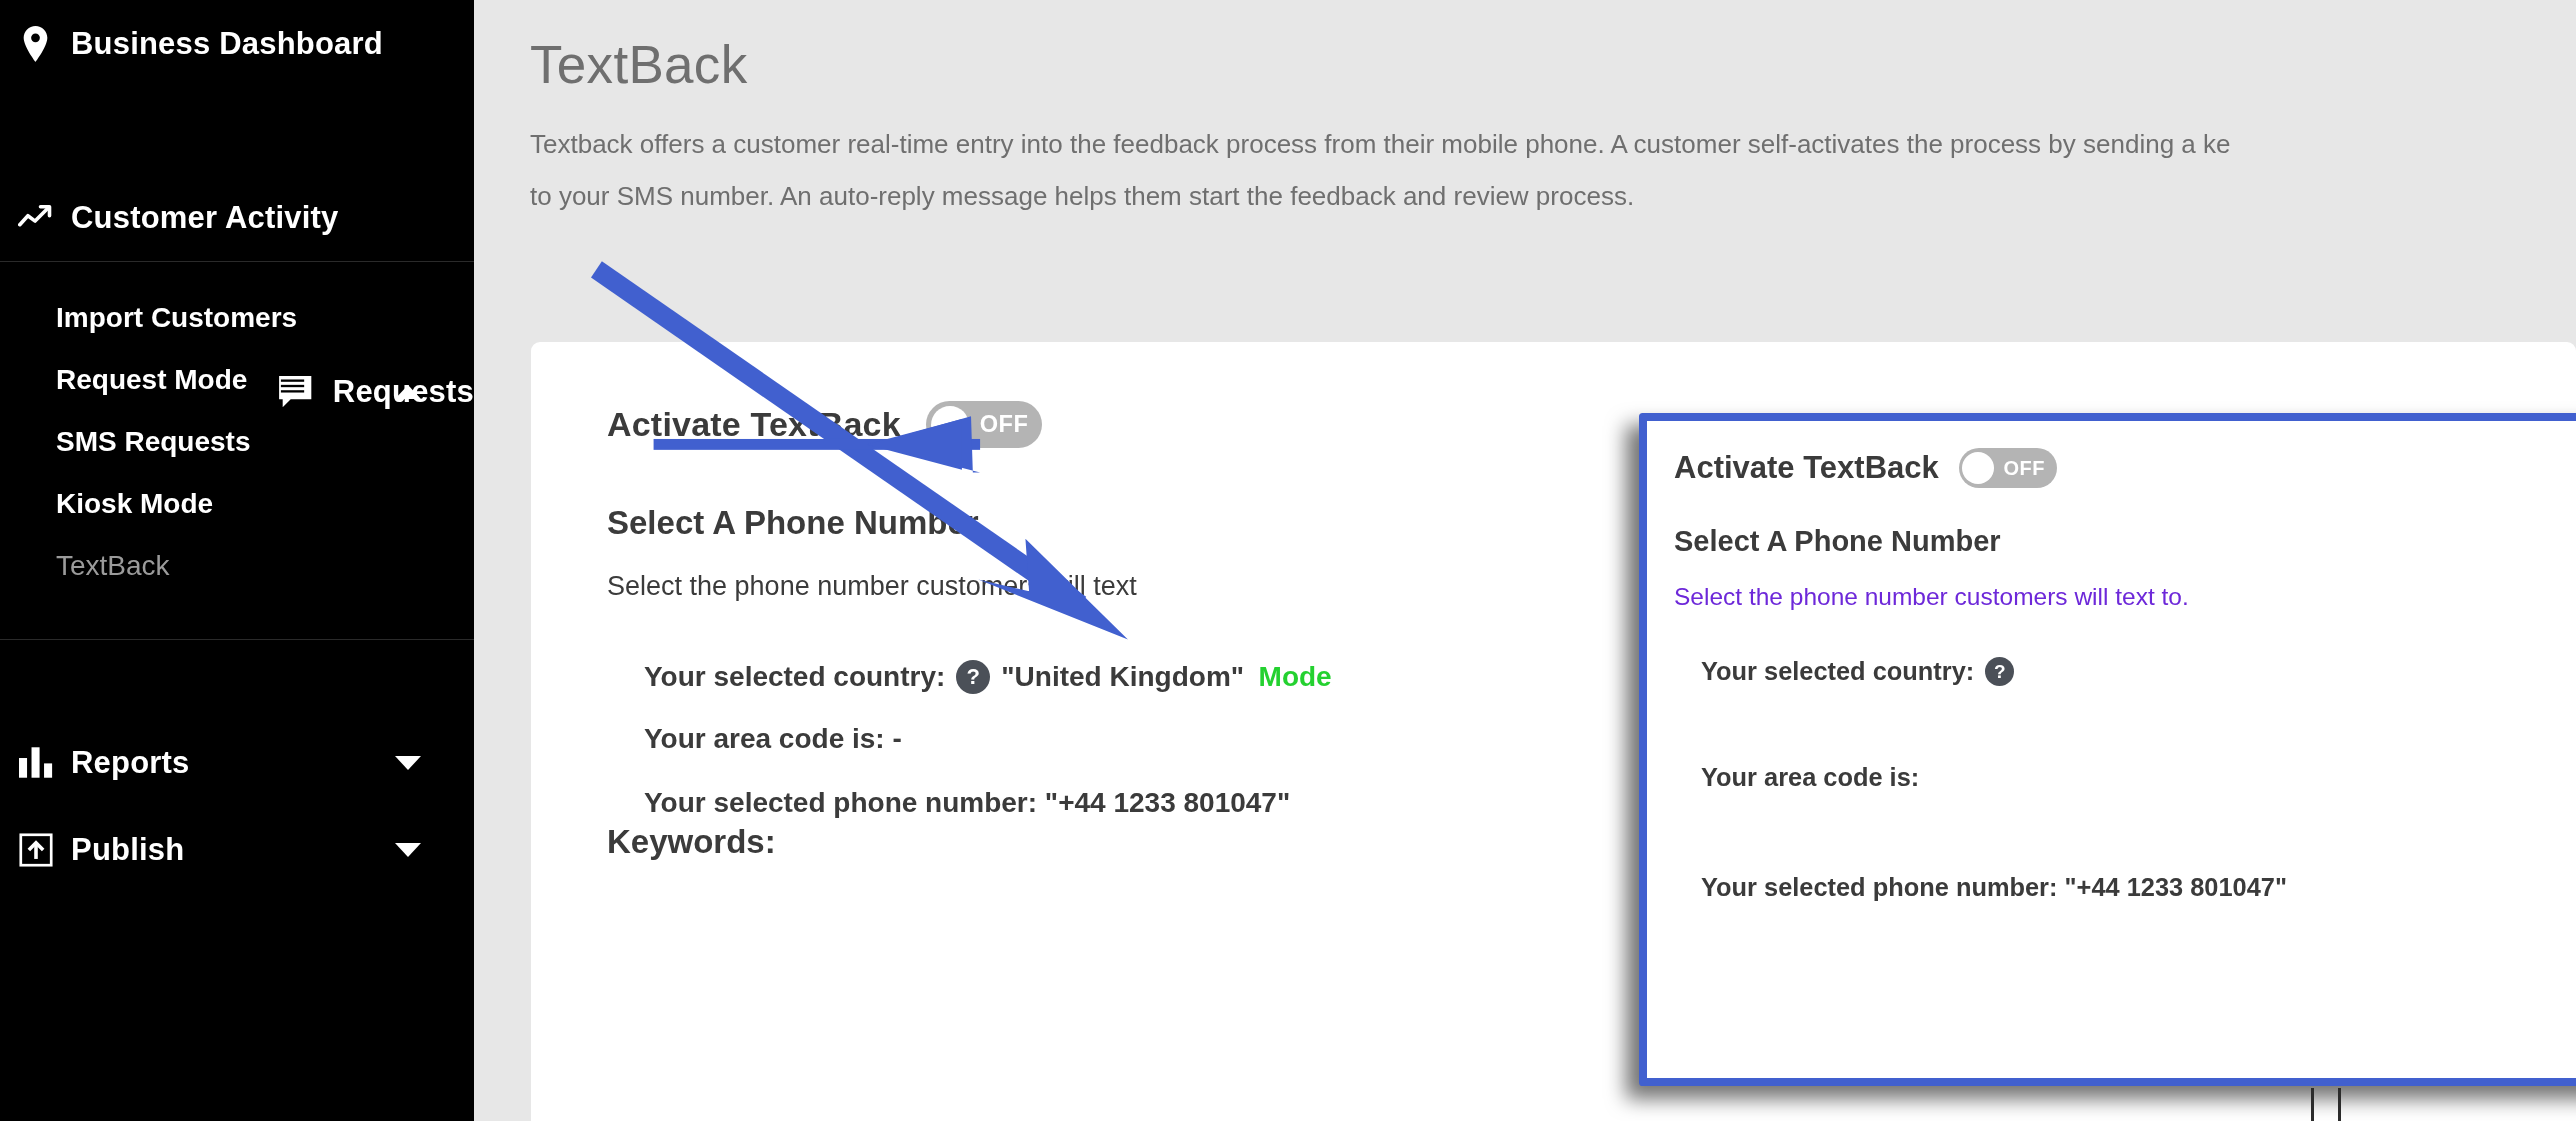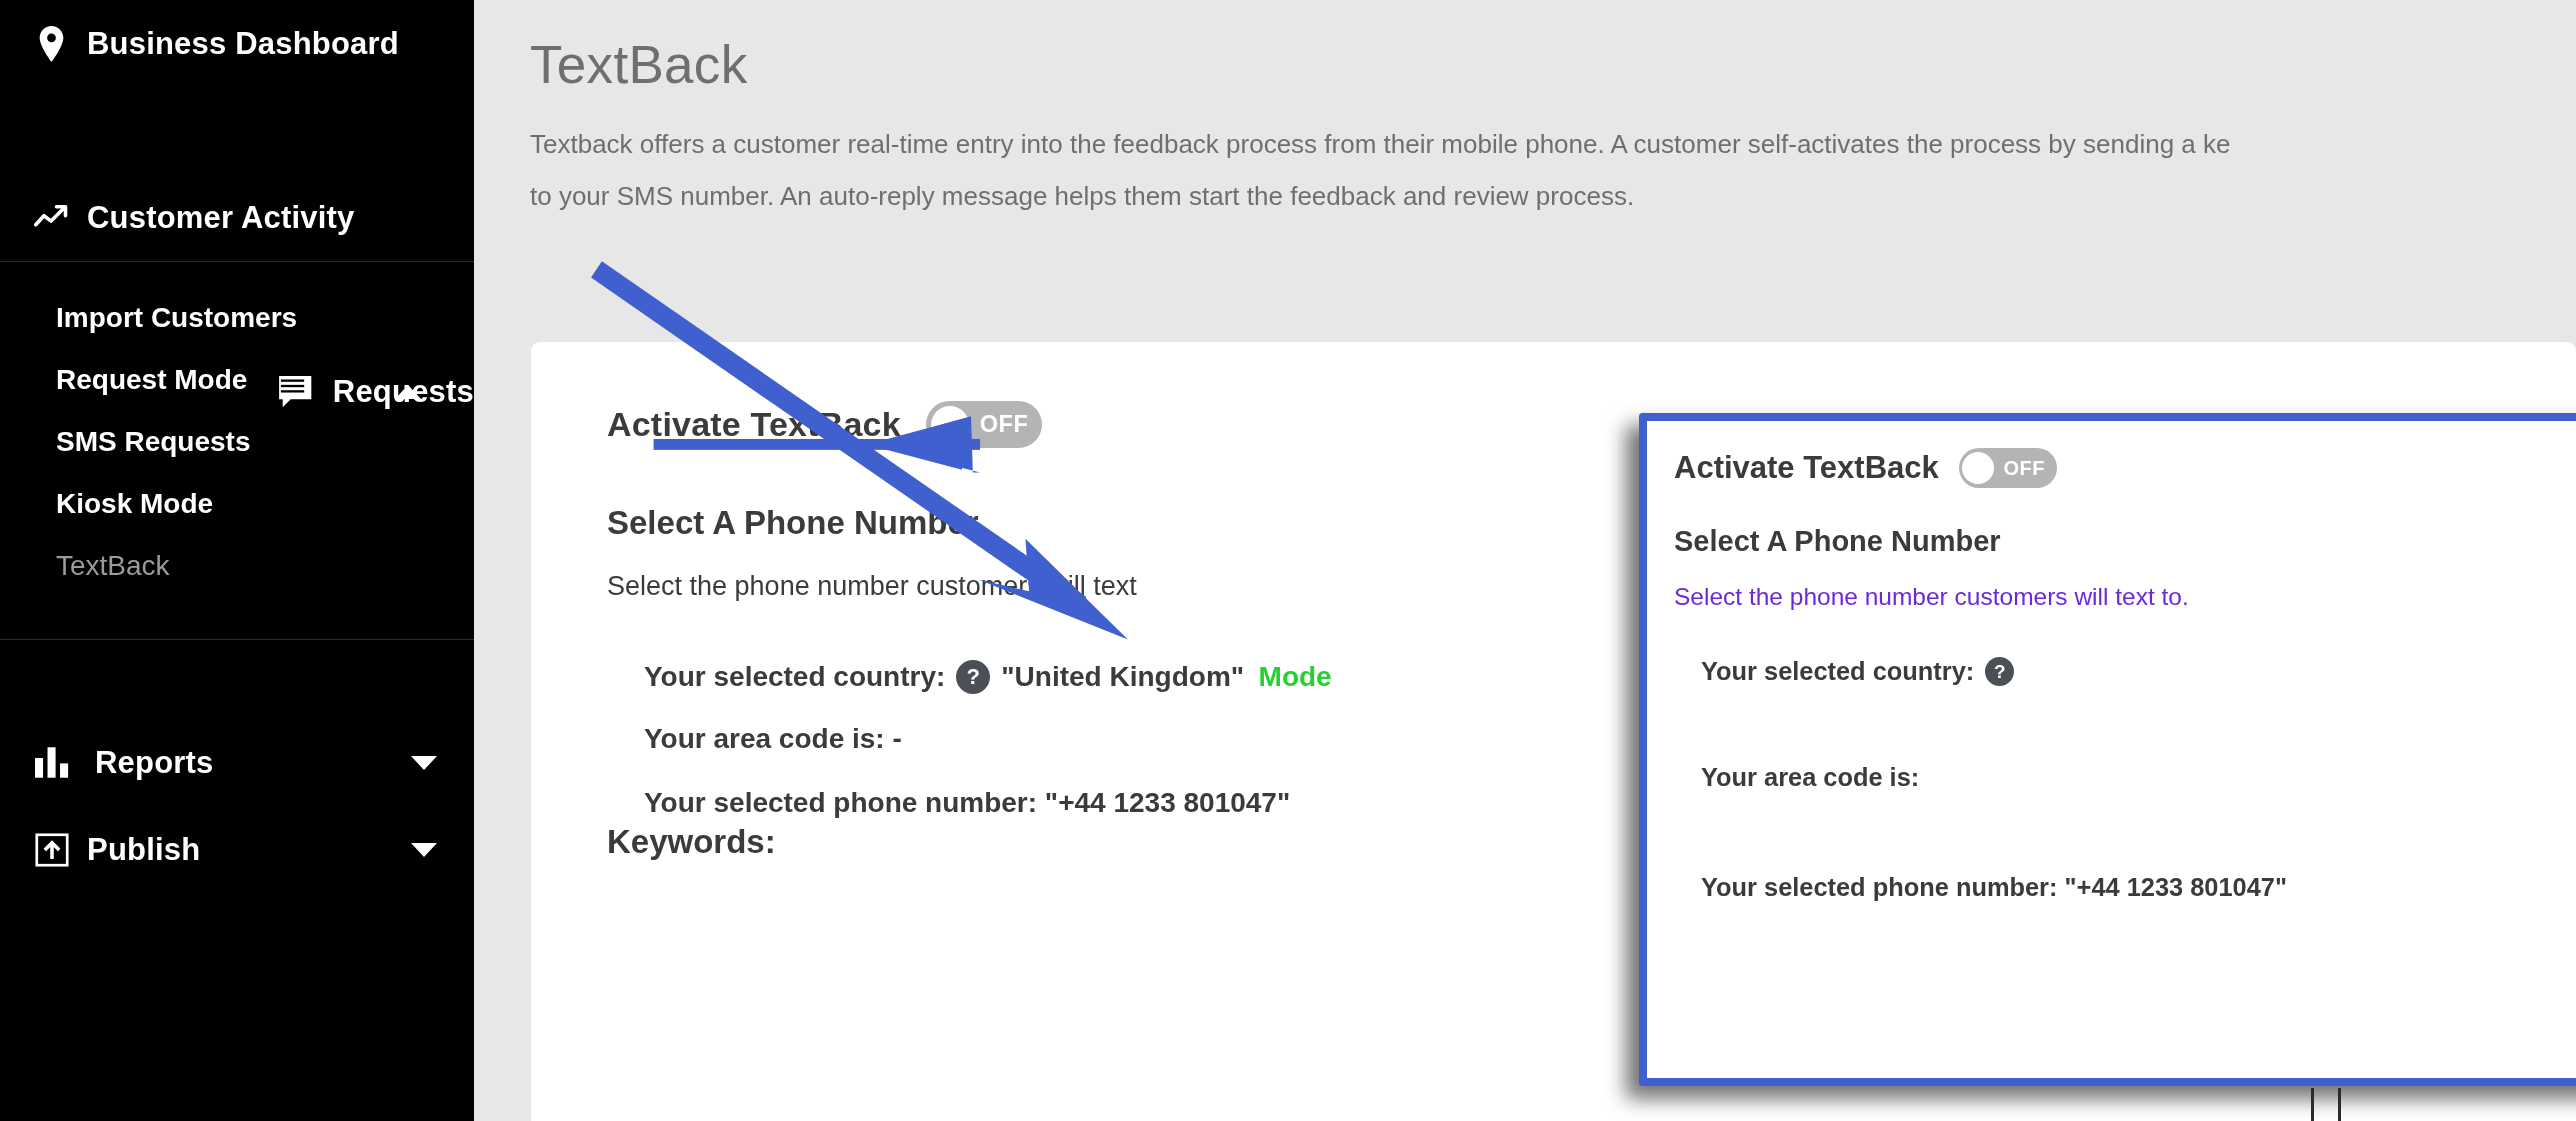--- a/index.html
+++ b/index.html
@@ -18,21 +18,20 @@
     background: #000000;
     color: #ffffff;
   }
   .nav-group-top { position: absolute; left: 0; top: 0; width: 100%; }
   .nav-item {
     display: flex; align-items: center;
     height: 87px;
     padding-left: 0px;
     position: relative;
     cursor: pointer;
-    margin-left: 16px;
   }
   .nav-icon {
     width: 71px; min-width: 71px;
     display: flex; align-items: center; justify-content: center;
     color: #ffffff;
   }
   .nav-icon svg { display: block; }
   .nav-label {
     font-size: 31px; font-weight: 600;
     letter-spacing: 0.2px;
@@ -251,21 +250,21 @@
           <span>SMS Requests</span>
         </div>
         <div class="sub-item">
           <span>Kiosk Mode</span>
         </div>
         <div class="sub-item dim">
           <span>TextBack</span>
         </div>
       </div>
 
-      <div class="nav-item" style="position:absolute; top:719px; left:0; width:100%;gap:8px;">
+      <div class="nav-item" style="position:absolute; top:719px; left:0; width:100%;">
         <span class="nav-icon">
           <svg width="34" height="31" viewBox="0 0 38 34" fill="#fff">
             <rect x="0" y="12" width="9" height="22"></rect>
             <rect x="14" y="0" width="9" height="34"></rect>
             <rect x="28" y="18" width="9" height="16"></rect>
           </svg>
         </span>
         <span class="nav-label">Reports</span>
         <span class="nav-caret caret-down"></span>
       </div>

